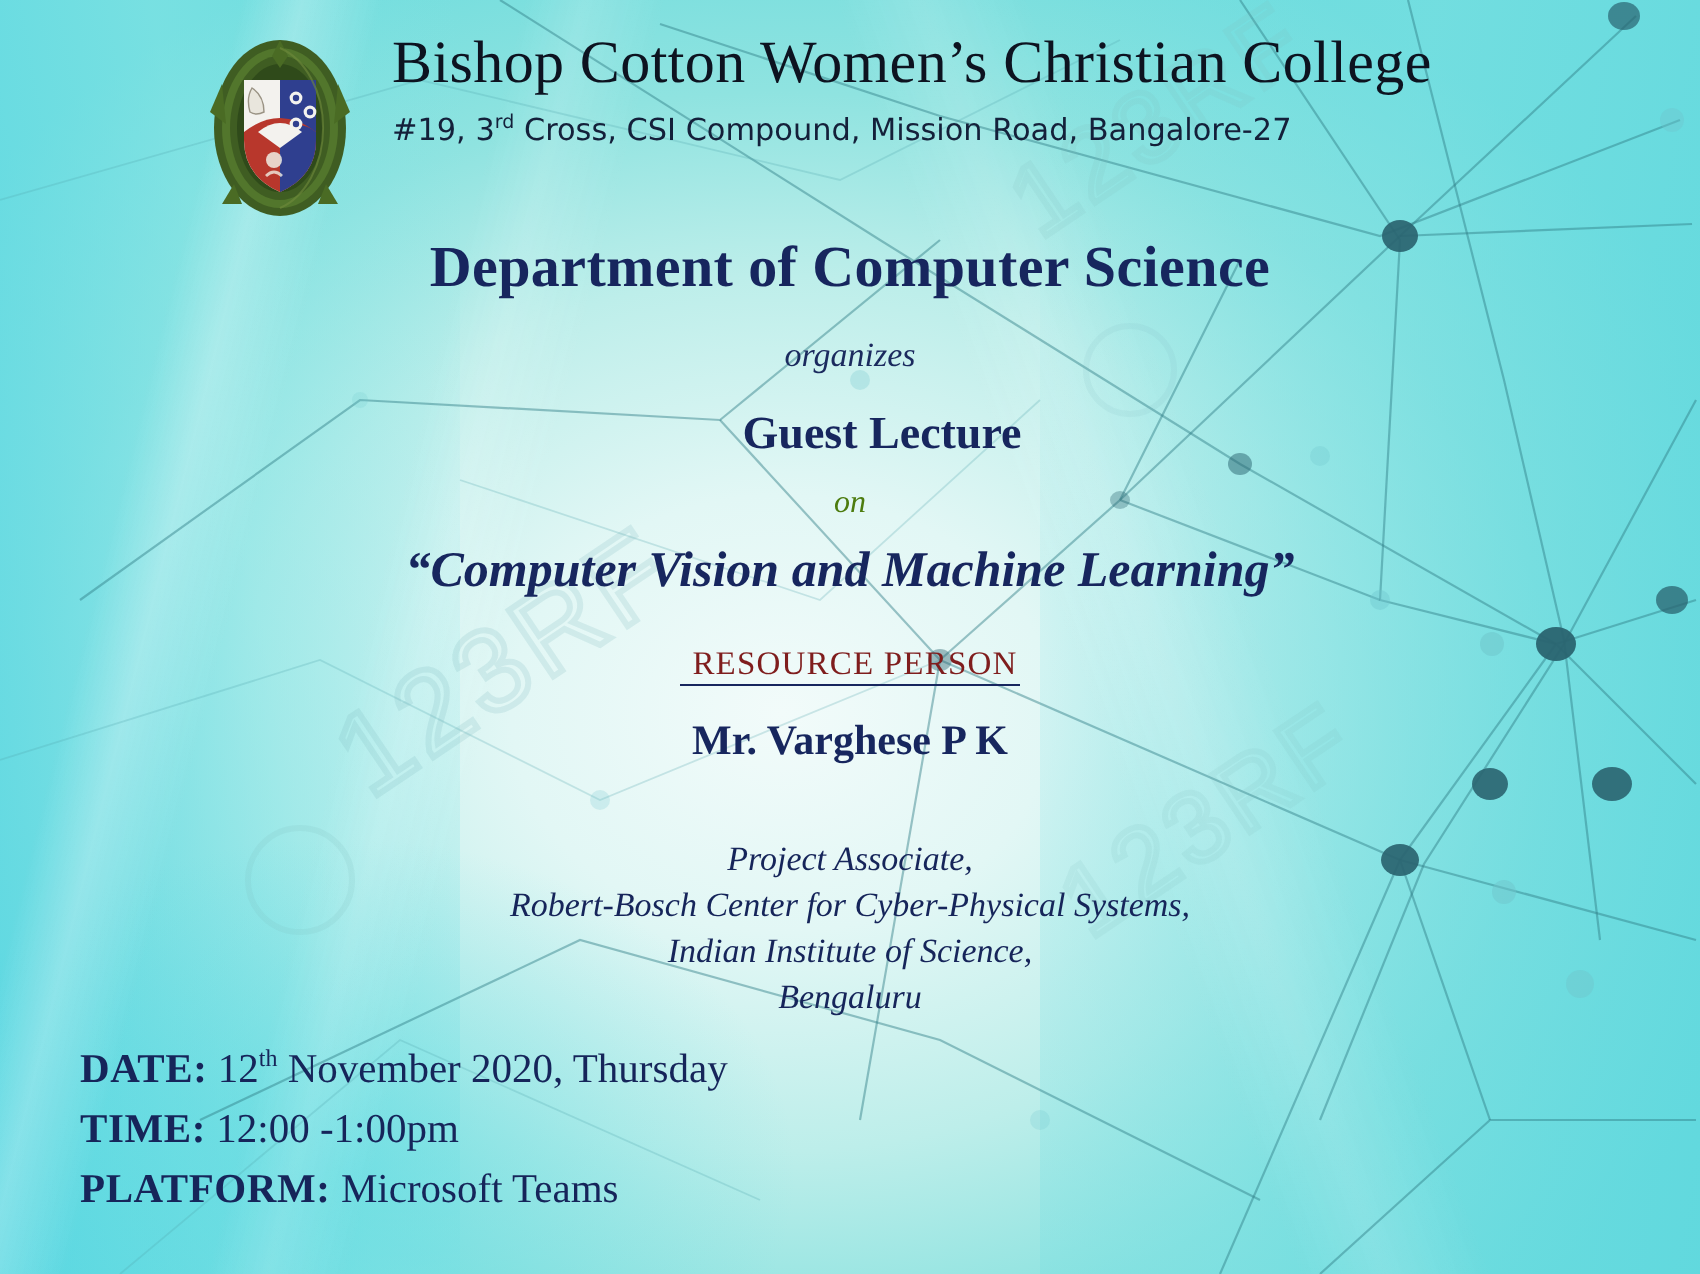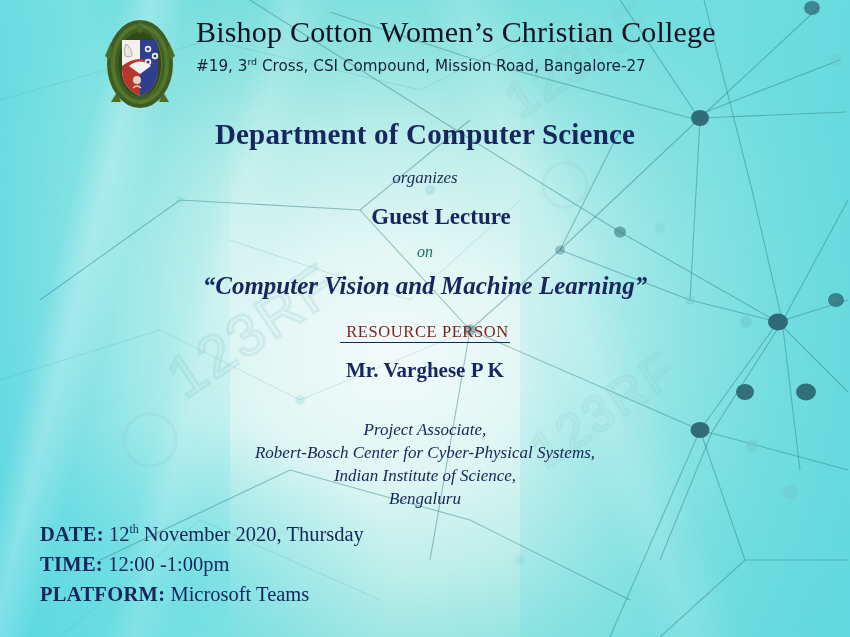--- a/index.html
+++ b/index.html
@@ -109,21 +109,21 @@
     top: 204px;
     font-size: 23px;
     font-weight: bold;
     color: #17265e;
     padding-left: 32px;
   }
   .on-word {
     top: 243px;
     font-size: 16px;
     font-style: italic;
-    color: #0f766e;
+    color: #4d7c0f;
   }
   .topic {
     top: 272px;
     font-size: 25px;
     font-weight: bold;
     color: #17265e;
     font-style: italic;
   }
   .rp-label {
     top: 322px;

